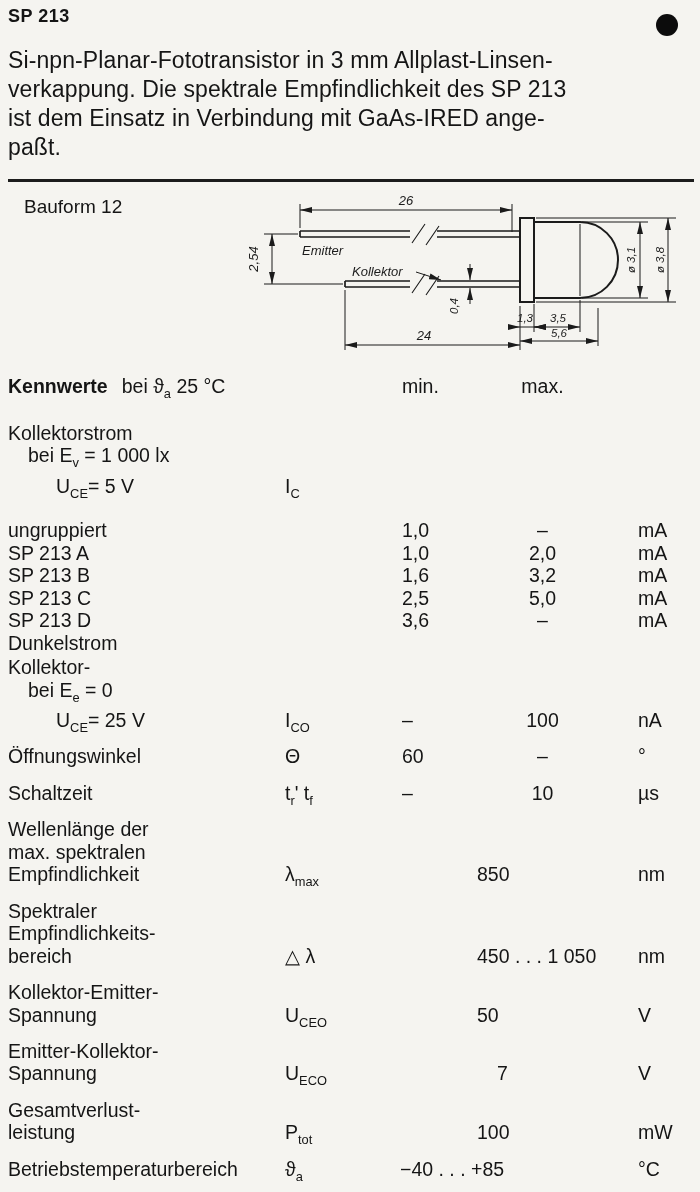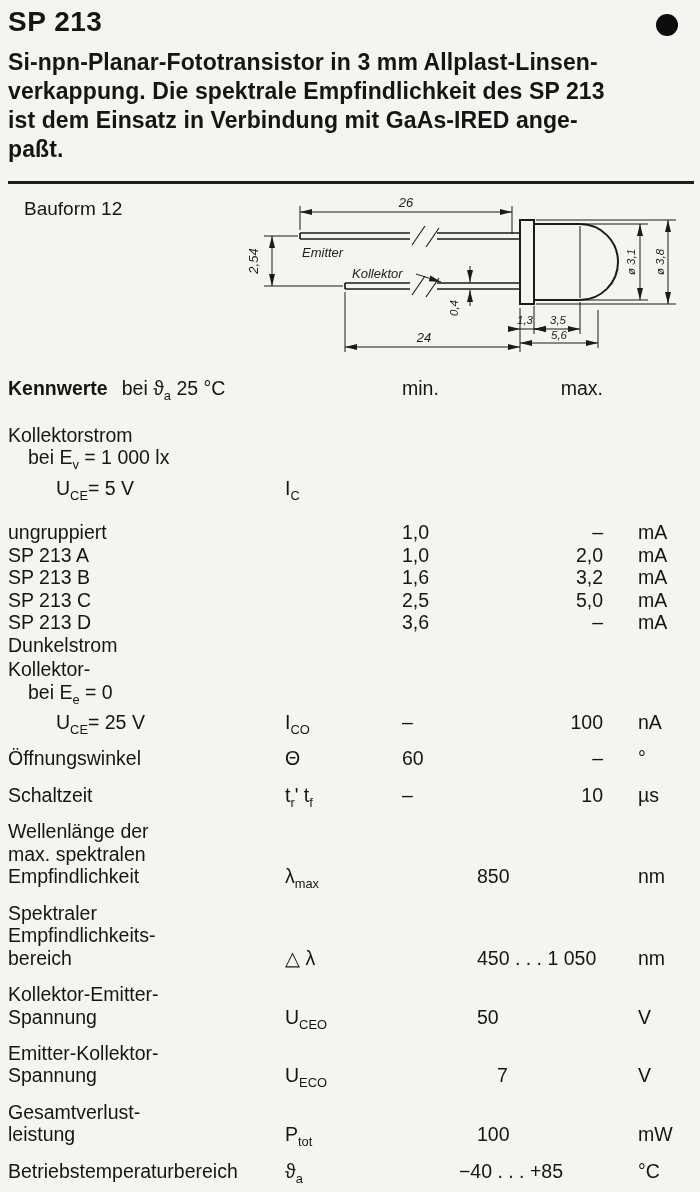--- a/index.html
+++ b/index.html
@@ -5,45 +5,45 @@
   html,body{margin:0;padding:0}
   body{
     width:700px;height:1192px;
     background:#f5f4f0;
     font-family:"Liberation Sans",sans-serif;
     color:#151515;
     position:relative;overflow:hidden;
   }
   .page{padding:6px 6px 0 8px}
   .topbar{display:flex;justify-content:space-between;align-items:flex-start}
-  .part-title{font-size:28px;font-weight:bold;letter-spacing:.5px}
+  .part-title{font-size:18px;font-weight:bold;letter-spacing:.5px}
   .dot{width:22px;height:22px;border-radius:50%;background:#0c0c0c;margin:8px 16px 0 0}
-  .intro{margin-top:10px;font-size:23px;line-height:29px;font-weight:bold;letter-spacing:.1px}
+  .intro{margin-top:10px;font-size:23px;line-height:29px;font-weight:normal;letter-spacing:.1px}
   .rule{height:3px;background:#1c1c1c;margin-top:17px}
   .draw-wrap{position:relative;height:190px;margin-top:2px}
   .caption{position:absolute;left:16px;top:12px;font-size:19px}
   .drawing-svg{position:absolute;left:220px;top:4px}
   .dlab{font-style:italic;font-size:13px;fill:#1b1b1b;stroke:none}
   .dlab.small{font-size:11.5px}
 
   .tbl{font-size:19.5px}
   .row{display:grid;grid-template-columns:277px 115px 238px 1fr;line-height:22.5px;align-items:baseline}
   .row.head{line-height:24px;margin-bottom:16px}
   .head .mid{font-weight:normal;margin-left:14px}
   .ind1{padding-left:20px}
   .ind2{padding-left:48px}
   .sym{padding-left:0}
   sub{font-size:0.66em}
   .vals{display:flex}
   .min{width:80px;padding-left:2px}
-  .max{flex:1;text-align:right;padding-right:35px}
+  .max{flex:1;text-align:center;padding-right:35px}
   .val{width:100%}
   .v-l{padding-left:77px}
   .v-l2{padding-left:97px}
-  .v-r{text-align:center;padding-right:16px}
+  .v-r{text-align:left;padding-right:16px}
   .unit{padding-left:0}
   .g9{margin-top:14px}
   .g2{margin-top:2px}
   .g6{margin-top:6px}
 </style>
 </head>
 <body>
 
 <div class="page">
 

